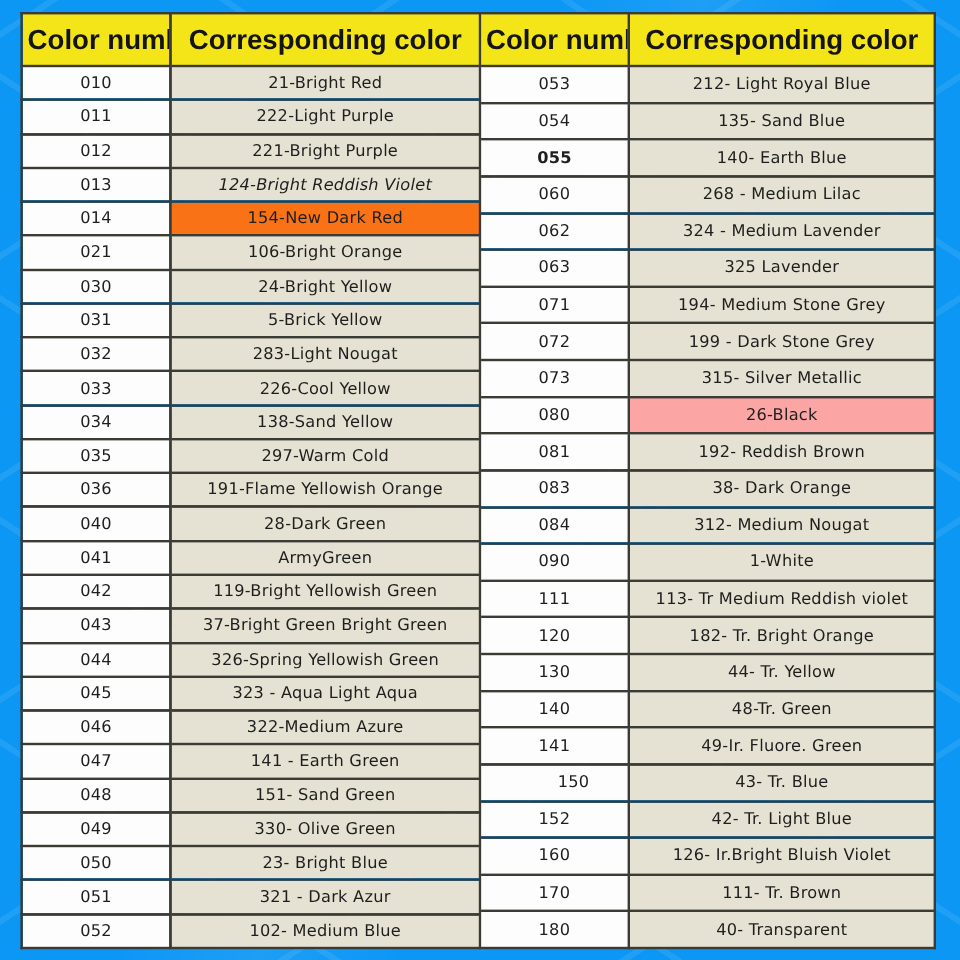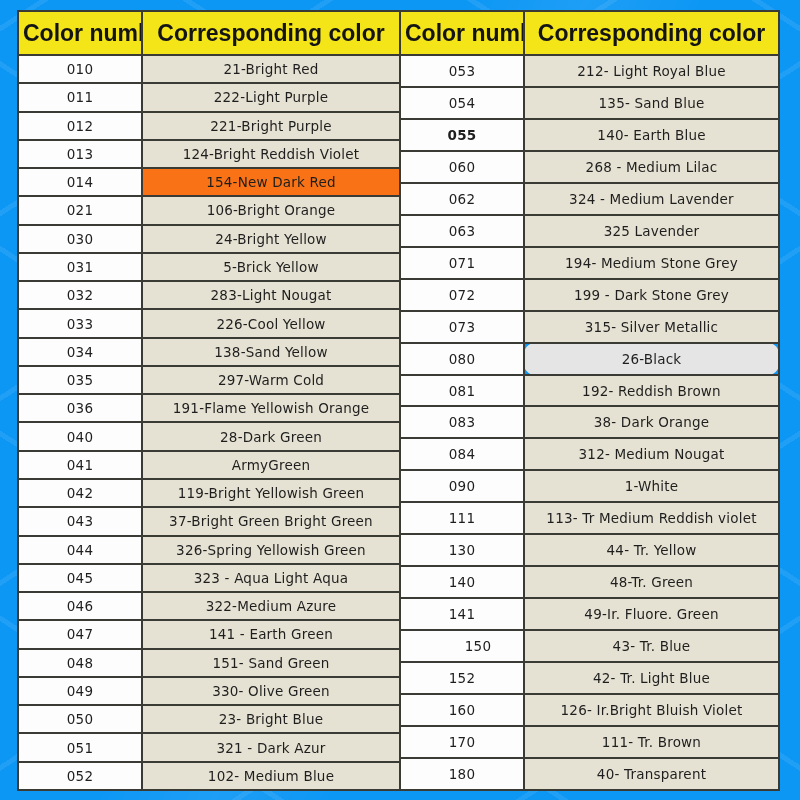--- a/index.html
+++ b/index.html
@@ -76,21 +76,21 @@
         <tr>
           <td class="num" style="background: rgb(253, 253, 253); border-color: rgb(59, 59, 53);">011</td>
           <td class="col" style="background: rgb(230, 226, 211); border-color: rgb(59, 59, 53);">222-Light Purple</td>
         </tr>
         <tr>
           <td class="num" style="background: rgb(253, 253, 253); border-color: rgb(59, 59, 53);">012</td>
           <td class="col" style="background: rgb(230, 226, 211); border-color: rgb(59, 59, 53);">221-Bright Purple</td>
         </tr>
         <tr>
           <td class="num" style="background: rgb(253, 253, 253); border-color: rgb(59, 59, 53);">013</td>
-          <td class="col" style="background: rgb(230, 226, 211); border-color: rgb(59, 59, 53);">124-Bright Reddish Violet</td>
+          <td class="col" style="background: rgb(230, 226, 211); border-color: rgb(59, 59, 53); font-style: italic;">124-Bright Reddish Violet</td>
         </tr>
         <tr>
           <td class="num" style="background: rgb(253, 253, 253); border-color: rgb(59, 59, 53);">014</td>
           <td class="col" style="background: #f97316; border-color: rgb(59, 59, 53);">154-New Dark Red</td>
         </tr>
         <tr>
           <td class="num" style="background: rgb(253, 253, 253); border-color: rgb(59, 59, 53);">021</td>
           <td class="col" style="background: rgb(230, 226, 211); border-color: rgb(59, 59, 53);">106-Bright Orange</td>
         </tr>
         <tr>
@@ -215,21 +215,21 @@
         <tr>
           <td class="num" style="background: rgb(253, 253, 253); border-color: rgb(59, 59, 53);">072</td>
           <td class="col" style="background: rgb(230, 226, 211); border-color: rgb(59, 59, 53);">199 - Dark Stone Grey</td>
         </tr>
         <tr>
           <td class="num" style="background: rgb(253, 253, 253); border-color: rgb(59, 59, 53);">073</td>
           <td class="col" style="background: rgb(230, 226, 211); border-color: rgb(59, 59, 53);">315- Silver Metallic</td>
         </tr>
         <tr>
           <td class="num" style="background: rgb(253, 253, 253); border-color: rgb(59, 59, 53);">080</td>
-          <td class="col" style="background: #e5e5e5; border-color: rgb(59, 59, 53); border-radius: 11px;">26-Black</td>
+          <td class="col" style="background: #fca5a5; border-color: rgb(59, 59, 53);">26-Black</td>
         </tr>
         <tr>
           <td class="num" style="background: rgb(253, 253, 253); border-color: rgb(59, 59, 53);">081</td>
           <td class="col" style="background: rgb(230, 226, 211); border-color: rgb(59, 59, 53);">192- Reddish Brown</td>
         </tr>
         <tr>
           <td class="num" style="background: rgb(253, 253, 253); border-color: rgb(59, 59, 53);">083</td>
           <td class="col" style="background: rgb(230, 226, 211); border-color: rgb(59, 59, 53);">38- Dark Orange</td>
         </tr>
         <tr>
@@ -238,20 +238,24 @@
         </tr>
         <tr>
           <td class="num" style="background: rgb(253, 253, 253); border-color: rgb(59, 59, 53);">090</td>
           <td class="col" style="background: rgb(230, 226, 211); border-color: rgb(59, 59, 53);">1-White</td>
         </tr>
         <tr>
           <td class="num" style="background: rgb(253, 253, 253); border-color: rgb(59, 59, 53);">111</td>
           <td class="col" style="background: rgb(230, 226, 211); border-color: rgb(59, 59, 53);">113- Tr Medium Reddish violet</td>
         </tr>
         <tr>
+          <td class="num" style="background: rgb(253, 253, 253); border-color: rgb(59, 59, 53);">120</td>
+          <td class="col" style="background: rgb(230, 226, 211); border-color: rgb(59, 59, 53);">182- Tr. Bright Orange</td>
+        </tr>
+        <tr>
           <td class="num" style="background: rgb(253, 253, 253); border-color: rgb(59, 59, 53);">130</td>
           <td class="col" style="background: rgb(230, 226, 211); border-color: rgb(59, 59, 53);">44- Tr. Yellow</td>
         </tr>
         <tr>
           <td class="num" style="background: rgb(253, 253, 253); border-color: rgb(59, 59, 53);">140</td>
           <td class="col" style="background: rgb(230, 226, 211); border-color: rgb(59, 59, 53);">48-Tr. Green</td>
         </tr>
         <tr>
           <td class="num" style="background: rgb(253, 253, 253); border-color: rgb(59, 59, 53);">141</td>
           <td class="col" style="background: rgb(230, 226, 211); border-color: rgb(59, 59, 53);">49-Ir. Fluore. Green</td>

